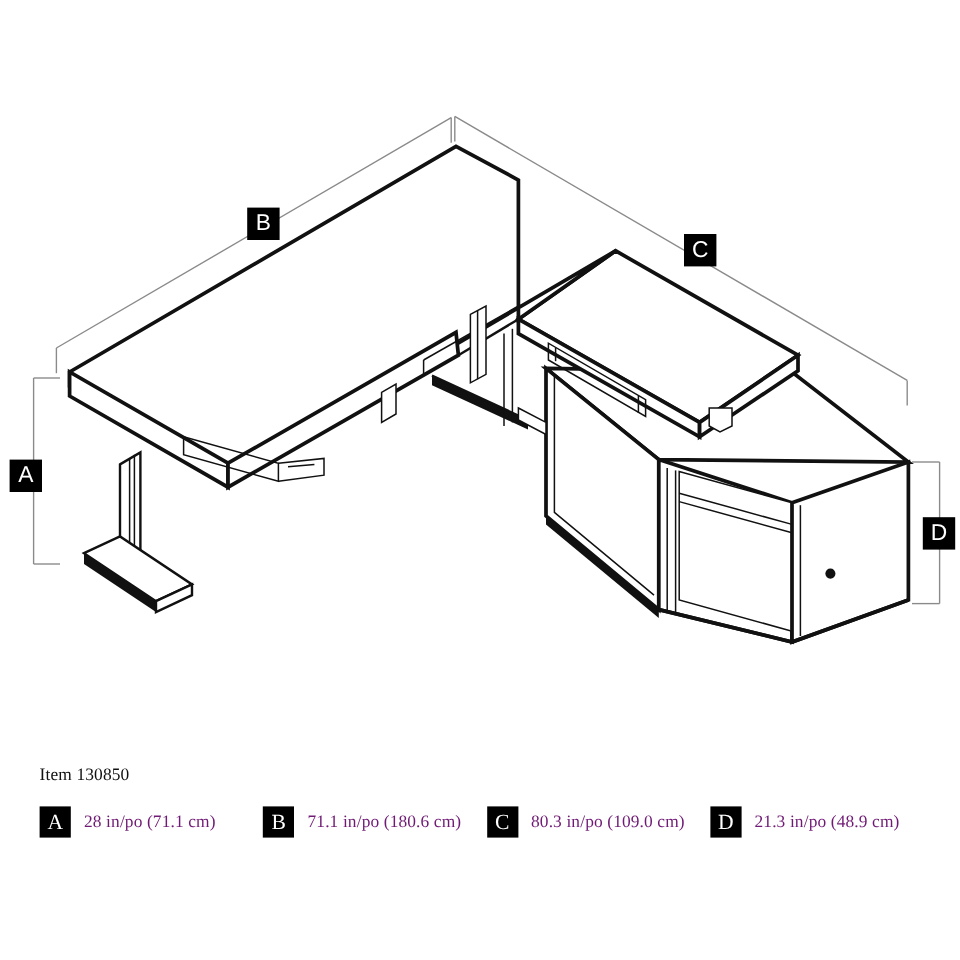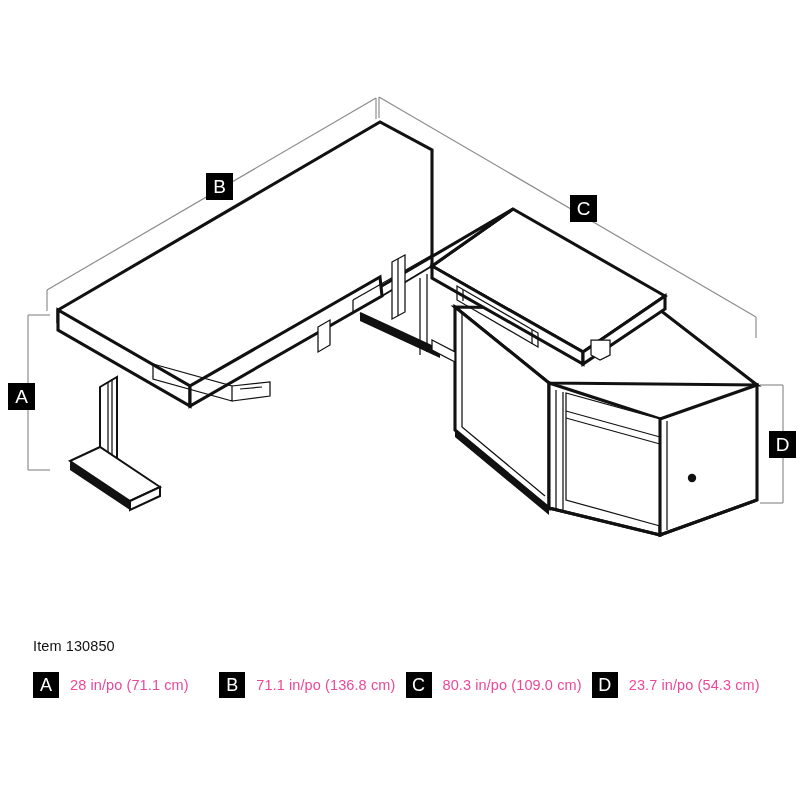--- a/index.html
+++ b/index.html
@@ -63,20 +63,21 @@
   #callout-c { left: 570px; top: 195px; }
   #callout-d { left: 769px; top: 431px; }
 
   
   #legend-wrap {
     position: absolute;
     left: 0;
     top: 610px;
     width: 728px;
     height: 190px;
+    font-family: Liberation Serif, serif;
   }
   #item-code {
     position: absolute;
     left: 33px;
     top: 28px;
     font-size: 14.5px;
     letter-spacing: 0.1px;
     color: #111111;
     white-space: nowrap;
   }
@@ -102,21 +103,21 @@
     height: 26px;
     background: #000000;
     color: #ffffff;
     font-size: 18px;
     line-height: 26px;
     text-align: center;
   }
   .legend-text {
     margin-left: 11px;
     font-size: 14.5px;
-    color: #ec4899;
+    color: #701a75;
     white-space: nowrap;
     letter-spacing: 0.1px;
   }
 </style>
 </head>
 <body>
 
 <div id="page">
 
   <div id="drawing-area">
@@ -247,29 +248,29 @@
 
     <div id="legend-row">
 
       <div class="legend-entry">
         <div class="legend-badge">A</div>
         <div class="legend-text">28 in/po (71.1 cm)</div>
       </div>
 
       <div class="legend-entry">
         <div class="legend-badge">B</div>
-        <div class="legend-text">71.1 in/po (136.8 cm)</div>
+        <div class="legend-text">71.1 in/po (180.6 cm)</div>
       </div>
 
       <div class="legend-entry">
         <div class="legend-badge">C</div>
         <div class="legend-text">80.3 in/po (109.0 cm)</div>
       </div>
 
       <div class="legend-entry">
         <div class="legend-badge">D</div>
-        <div class="legend-text">23.7 in/po (54.3 cm)</div>
+        <div class="legend-text">21.3 in/po (48.9 cm)</div>
       </div>
 
     </div>
   </div>
 
 </div>
 
 </body></html>

